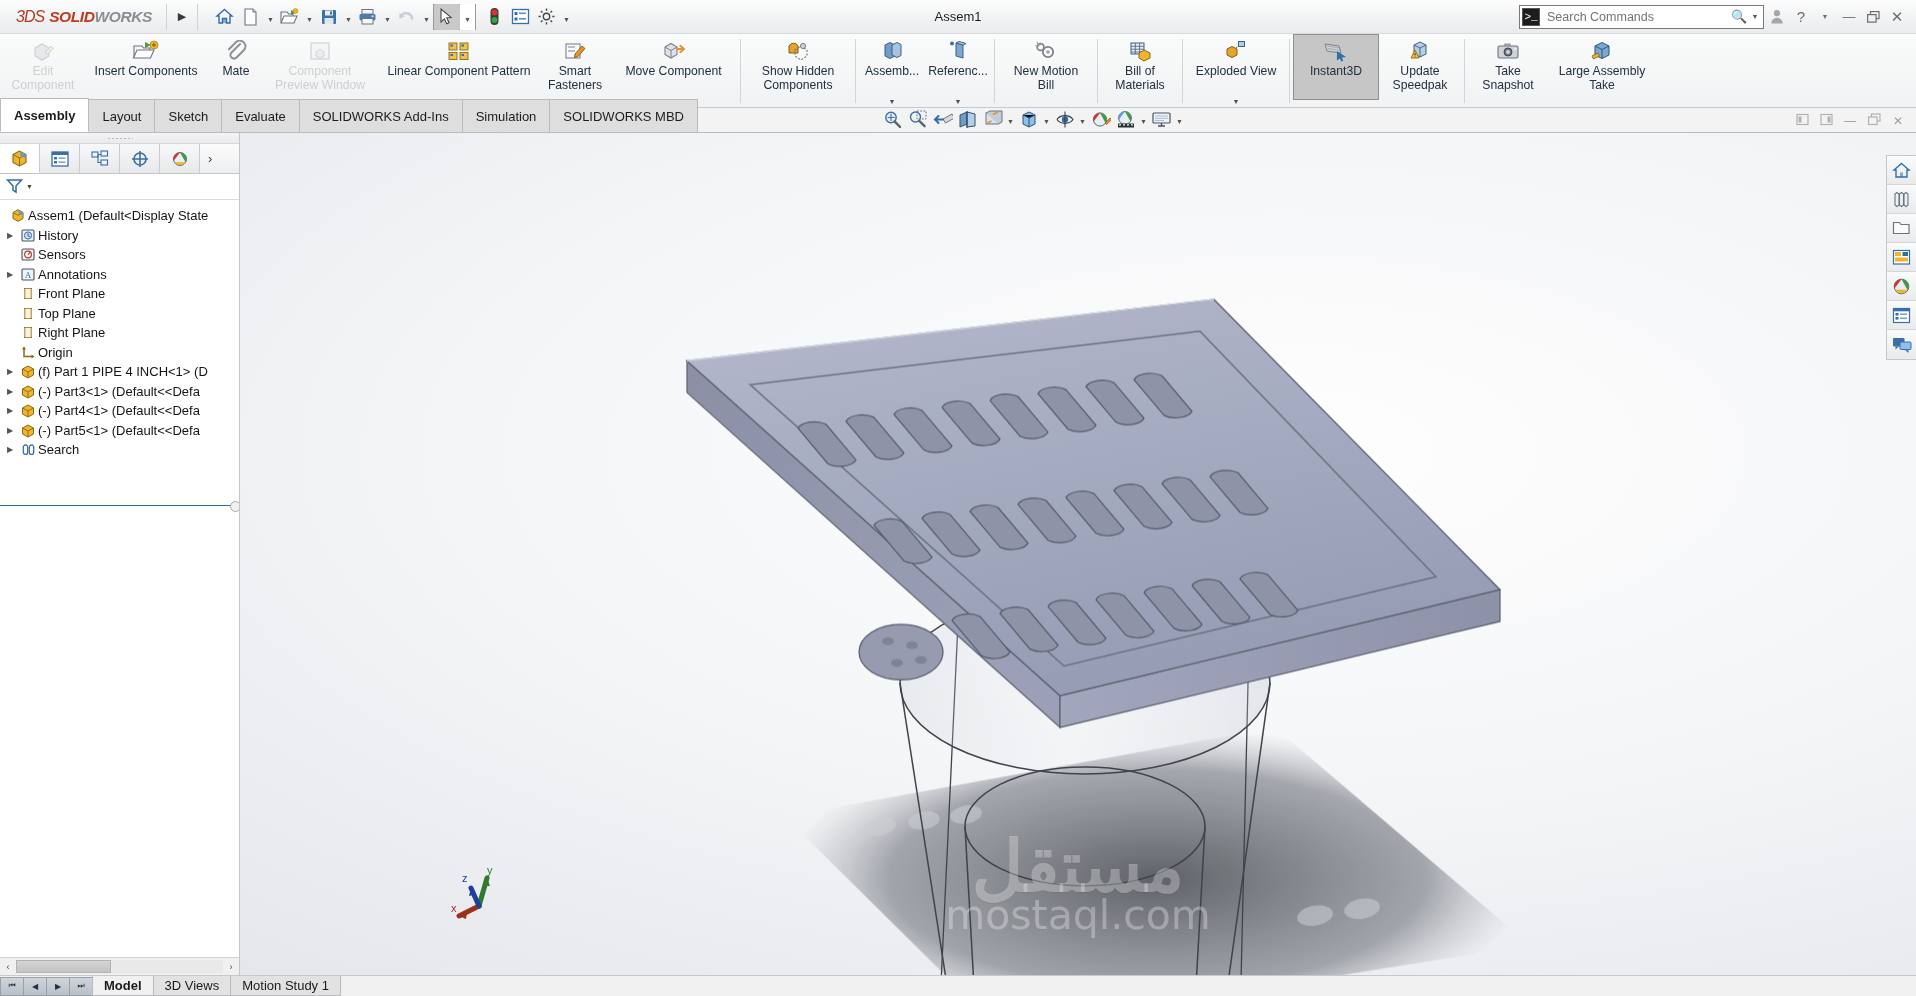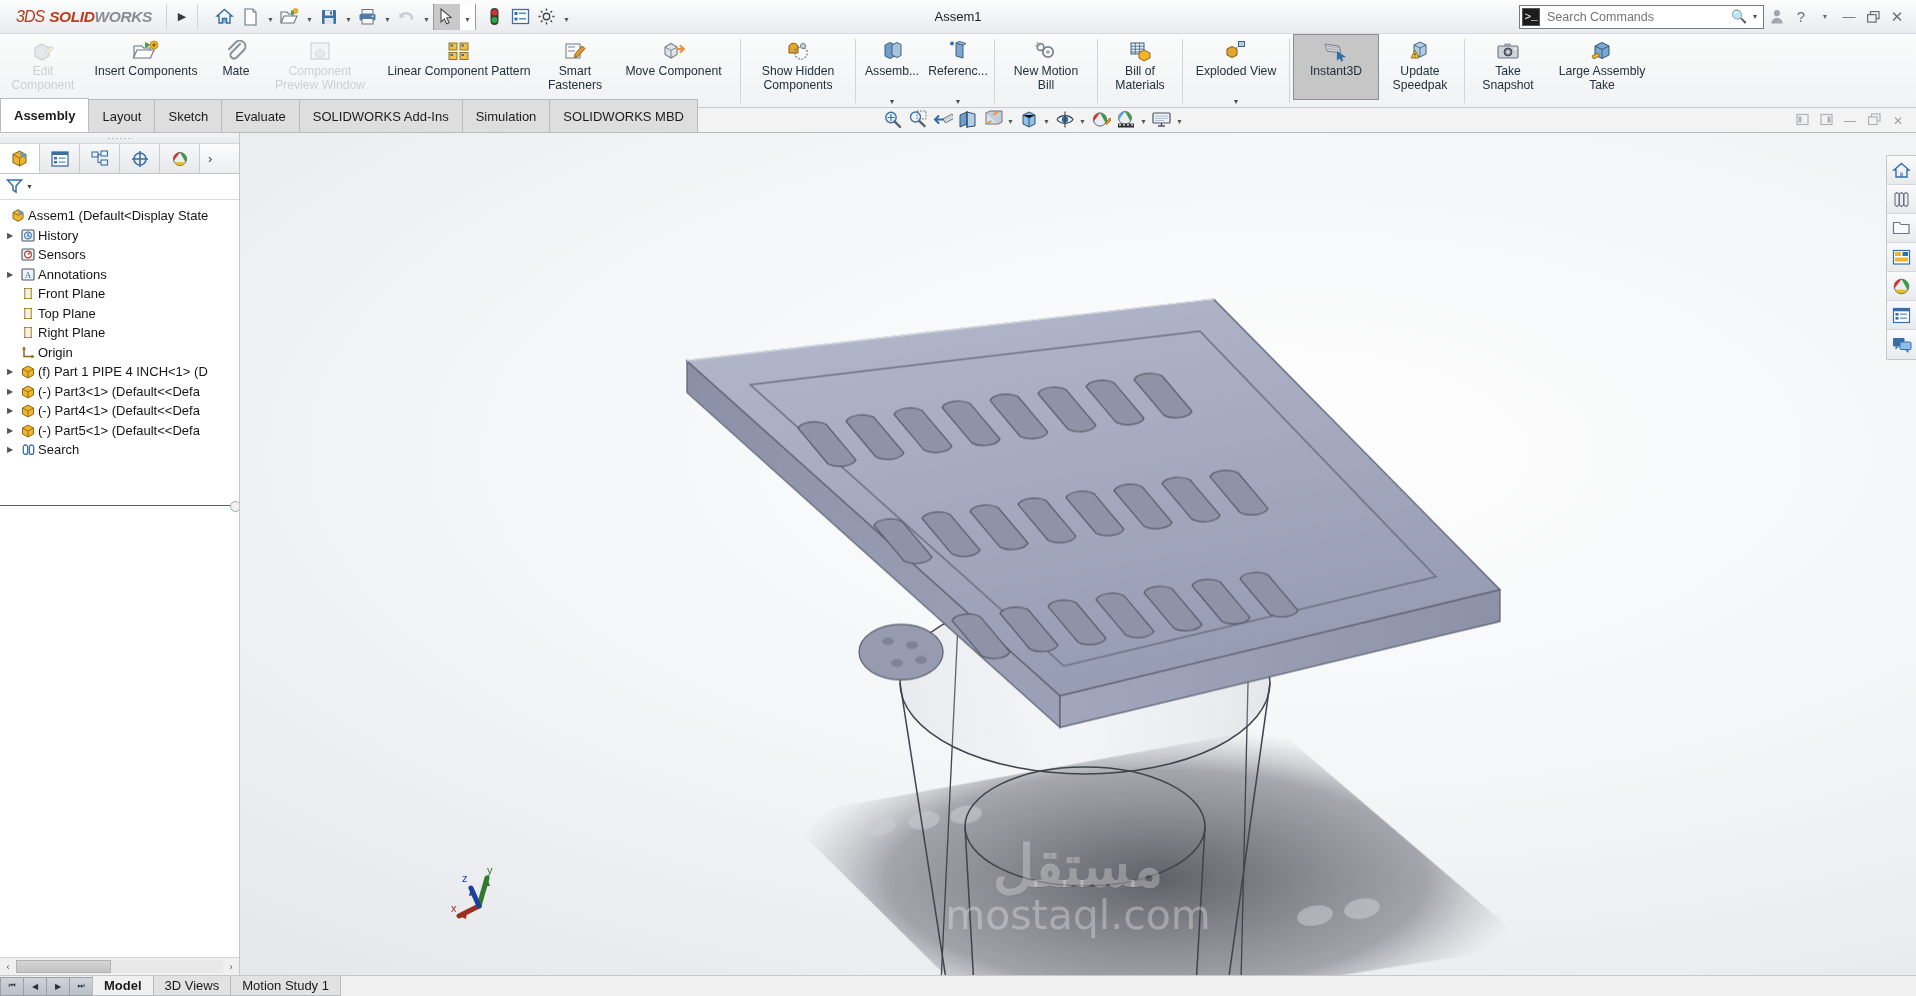--- a/index.html
+++ b/index.html
@@ -126,21 +126,21 @@
   .tree-scroll .thumb { position: absolute; left: 0; top: 0; width: 95px; height: 13px;
                         background: linear-gradient(#d5d5d5,#c3c3c3); border: 1px solid #b2b2b2; }
 
   
   .viewport { flex: 1; position: relative; overflow: hidden;
               background: radial-gradient(ellipse 130% 110% at 62% 38%, #fefefe 0%, #f4f5f7 38%, #e6e8ec 70%, #d9dce2 100%); }
   .vp-svg { position: absolute; inset: 0; width: 100%; height: 100%; }
   .triad { position: absolute; left: 205px; bottom: 45px; }
   .watermark { position: absolute; left: 50%; top: 705px; transform: translateX(-50%);
                text-align: center; pointer-events: none; user-select: none; }
-  .wm-ar { font-size: 57px; color: rgba(255,255,255,0.30); font-weight: bold;
+  .wm-ar { font-size: 71px; color: rgba(255,255,255,0.30); font-weight: bold;
            font-family: Liberation Serif, serif; line-height: 58px;
            text-shadow: 0 1px 1px rgba(0,0,0,0.05); }
   .wm-en { font-size: 41px; color: rgba(255,255,255,0.30); letter-spacing: 0px;
            font-family: "DejaVu Sans", sans-serif; line-height: 42px; margin-top: -2px; }
 
   
   .rail { position: absolute; right: 0; top: 22px; width: 30px;
           display: flex; flex-direction: column;
           border: 1px solid #c5c7cb; border-right: none; background: #eceef0; }
   .rail-btn { height: 29px; display: flex; align-items: center; justify-content: center;

